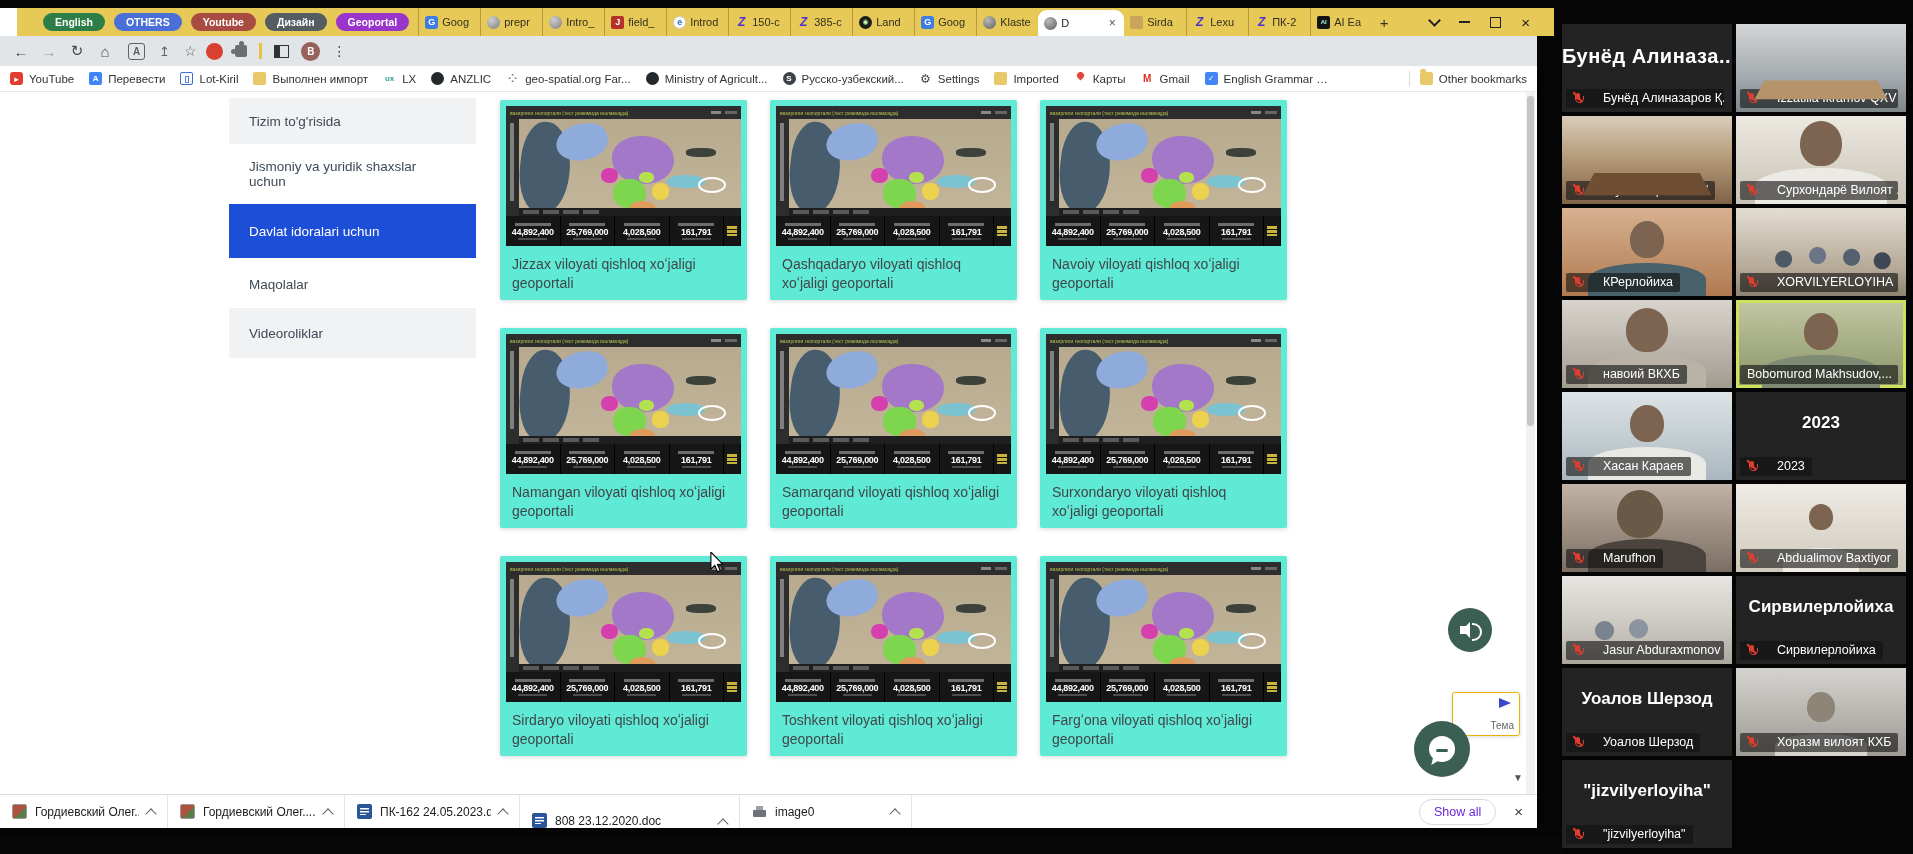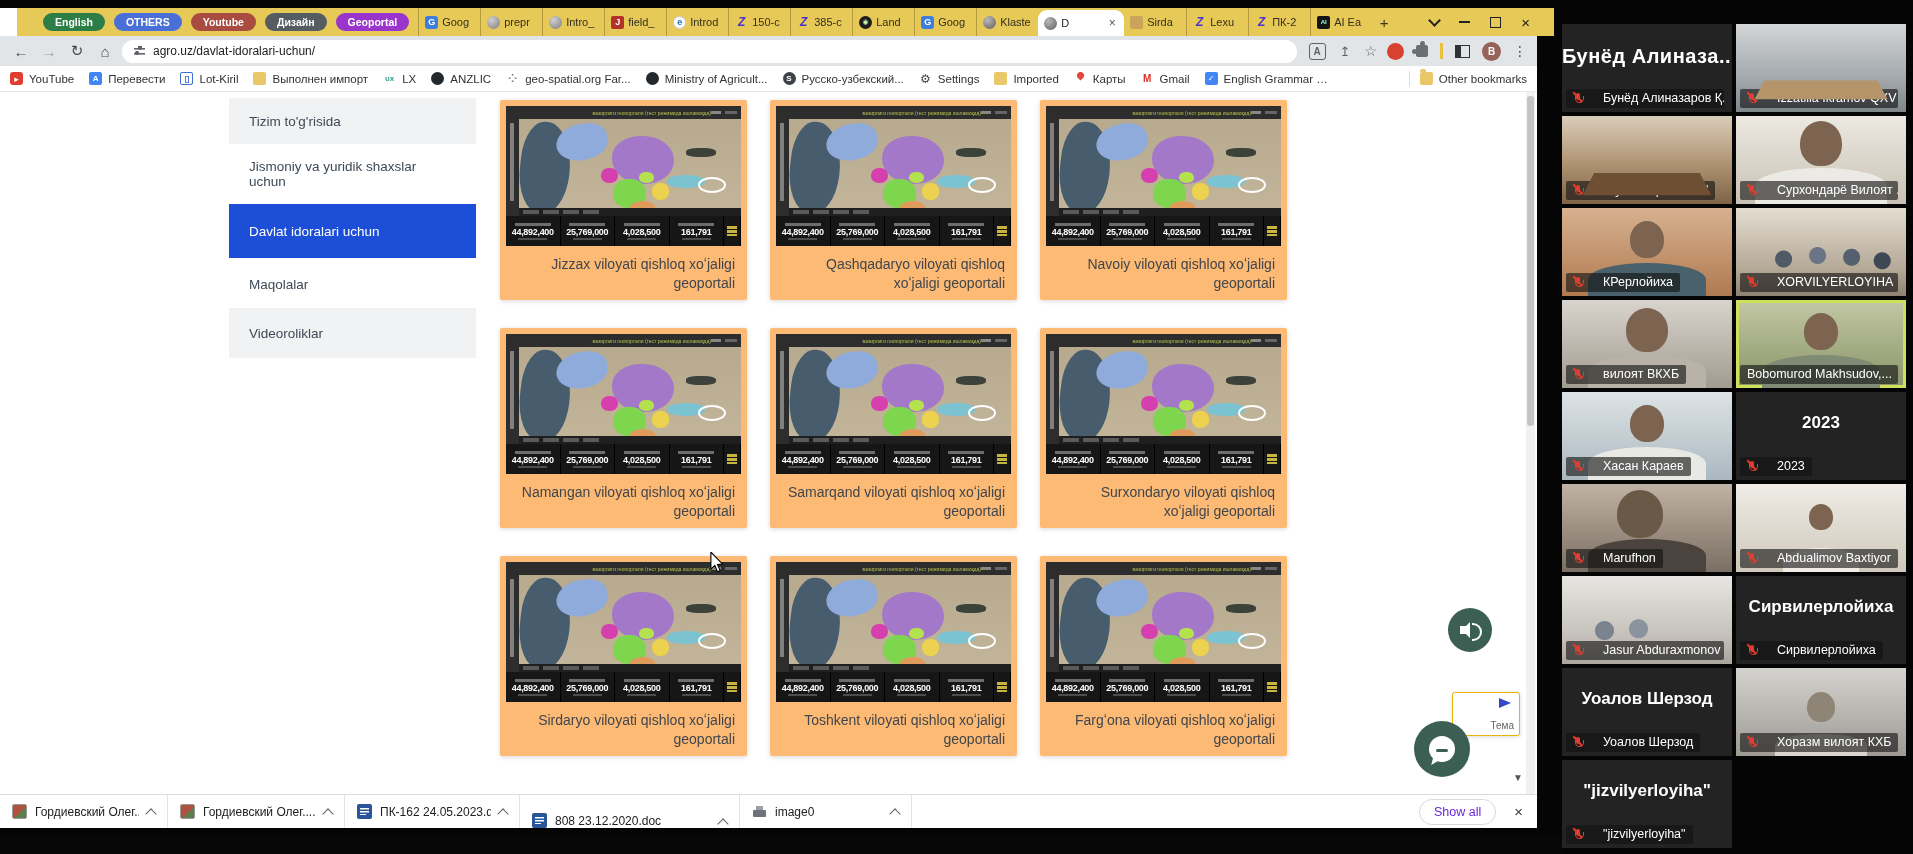--- a/index.html
+++ b/index.html
@@ -126,21 +126,21 @@
   .nav-item.white{background:#fff;}
   .nav-item.activeitem{background:#1d4ed8;color:#fff;}
   .nav-item:nth-of-type(1){top:6px;height:46px;}
   .nav-item:nth-of-type(2){top:58px;height:48px;}
   .nav-item:nth-of-type(3){top:112px;height:54px;}
   .nav-item:nth-of-type(4){top:172px;height:40px;}
   .nav-item:nth-of-type(5){top:216px;height:50px;}
 
   .cardgrid{position:absolute;left:500px;top:8px;display:grid;
             grid-template-columns:repeat(3,247px);grid-auto-rows:200px;column-gap:23px;row-gap:28px;}
-  .card{background:#fdba74;box-shadow:0 1px 5px rgba(0,0,0,.16);border-radius:2px;overflow:hidden;text-align:right;}
+  .card{background:#5eead4;box-shadow:0 1px 5px rgba(0,0,0,.16);border-radius:2px;overflow:hidden;}
   .thumb{position:relative;width:235px;height:140px;margin:6px auto 0;background:linear-gradient(180deg,#b5a88d,#c7b99d);overflow:hidden;}
   .th-header{position:absolute;left:0;top:0;width:100%;height:13px;background:#2d2d2d;display:flex;align-items:center;
              padding:0 4px;box-sizing:border-box;}
   .th-header span{font-size:5px;color:#b8c24f;white-space:nowrap;overflow:hidden;flex:1;}
   .th-header::after{content:"";width:26px;height:3px;flex:none;background:
         linear-gradient(90deg,#888 0 10px,transparent 10px 14px,#666 14px);}
   .th-side{position:absolute;left:0;top:13px;bottom:30px;width:13px;background:#2d2d2d;}
   .th-side::before{content:"";position:absolute;left:4px;top:4px;width:4px;height:80%;background:#808080;}
   .blob{position:absolute;border-radius:46%;}
   .b-sea{left:14px;top:16px;width:50px;height:92px;background:#475d6d;border-radius:40% 55% 45% 50%;transform:rotate(7deg);}
@@ -402,24 +402,20 @@
       <span class="wc-max"></span>
       <span class="wc-close"></span>
     </div>
   </div>
 
   <div class="toolbar">
     <span class="navbtn">←</span>
     <span class="navbtn dim">→</span>
     <span class="navbtn">↻</span>
     <span class="navbtn">⌂</span>
-    <div class="addresspill">
-      <span class="siteicon"></span>
-      <span>agro.uz/davlat-idoralari-uchun/</span>
-    </div>
     <div class="pill-icons">
       <span class="tlicon"></span>
       <span class="shareicon"></span>
       <span class="staricon"></span>
     </div>
     <div class="extarea">
       <span class="ext-red"></span>
       <span class="puzzle"></span>
       <span class="ydivider"></span>
       <span class="bwsquare"></span>
@@ -1149,21 +1145,21 @@
       </div>
     </div>
 
     <div class="tile v-person-gray">
       <div class="person"></div>
 
       <div class="tl">
         <span class="mic">
           <i></i>
         </span>
-        <span>вилоят ВКХБ</span>
+        <span>навоий ВКХБ</span>
       </div>
     </div>
 
     <div class="tile v-person-green speaking">
       <div class="person"></div>
 
       <div class="tl">
 
         <span>Bobomurod Makhsudov,...</span>
       </div>

